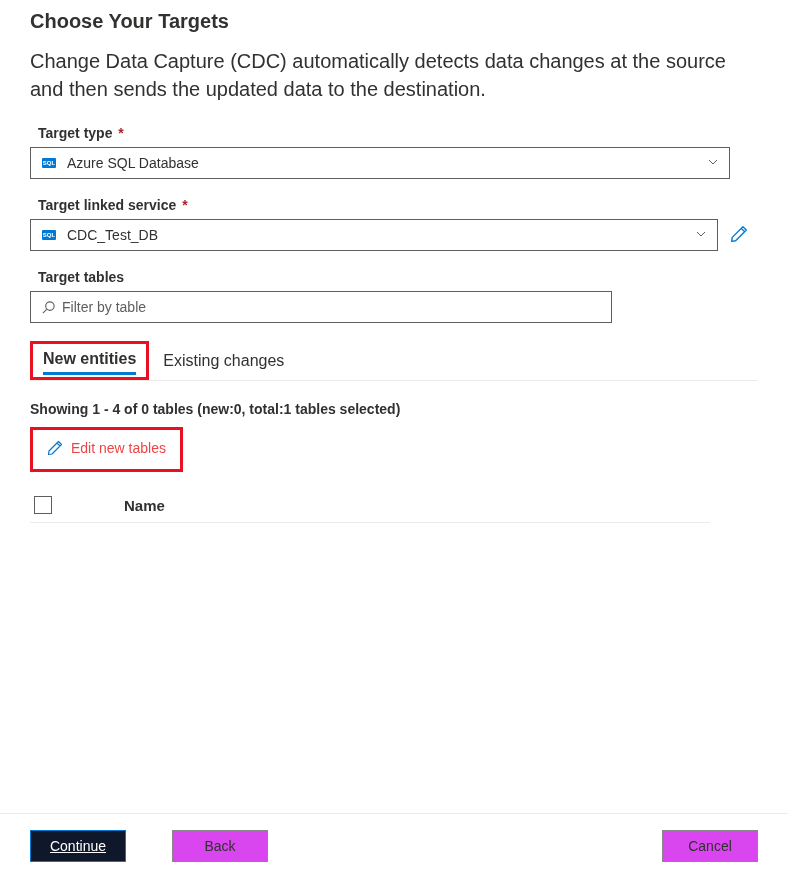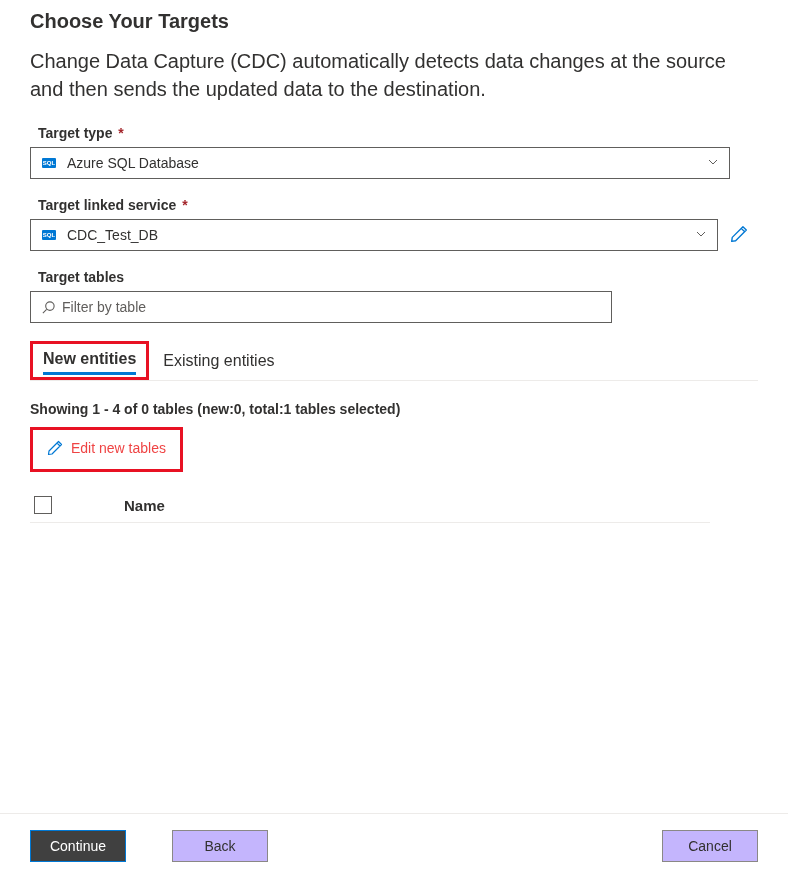--- a/index.html
+++ b/index.html
@@ -183,27 +183,28 @@
       align-items: center;
     }
     .btn {
       height: 32px;
       min-width: 96px;
       padding: 0 16px;
       font-size: 14px;
       font-family: inherit;
       cursor: pointer;
       border: 1px solid #8a8886;
-      background: #c4b5fd;
+      background: #d946ef;
       color: #323130;
     }
     .btn-primary {
-      background: #404040;
+      background: #0f172a;
       border-color: #0078d4;
       color: #fff;
+      text-decoration: underline;
     }
     .footer .btn + .btn {
       margin-left: 46px;
     }
     .footer-spacer {
       flex: 1;
     }
   </style>
 </head>
 <body>
@@ -274,21 +275,21 @@
         </svg>
       <input type="text" class="filter-input" placeholder="Filter by table" style="">
     </div>
   </div>
 
   
   <div class="tabs-row">
     <div class="tabs-highlight-box">
       <div class="tab active">New entities</div>
     </div>
-    <div class="tab tab-existing">Existing entities</div>
+    <div class="tab tab-existing">Existing changes</div>
   </div>
 
   
   <div class="table-summary">Showing 1 - 4 of 0 tables (new:0, total:1 tables selected)</div>
 
   
   <div class="edit-tables-highlight">
     <div class="edit-tables-btn">
       <svg width="16" height="16" viewBox="0 0 16 16">
           <path d="M11.5 1.5 L14.5 4.5 L5 14 L1.5 14.5 L2 11 Z M10 3 L13 6" stroke="currentColor" stroke-width="1.2" fill="none" stroke-linejoin="round"></path>

